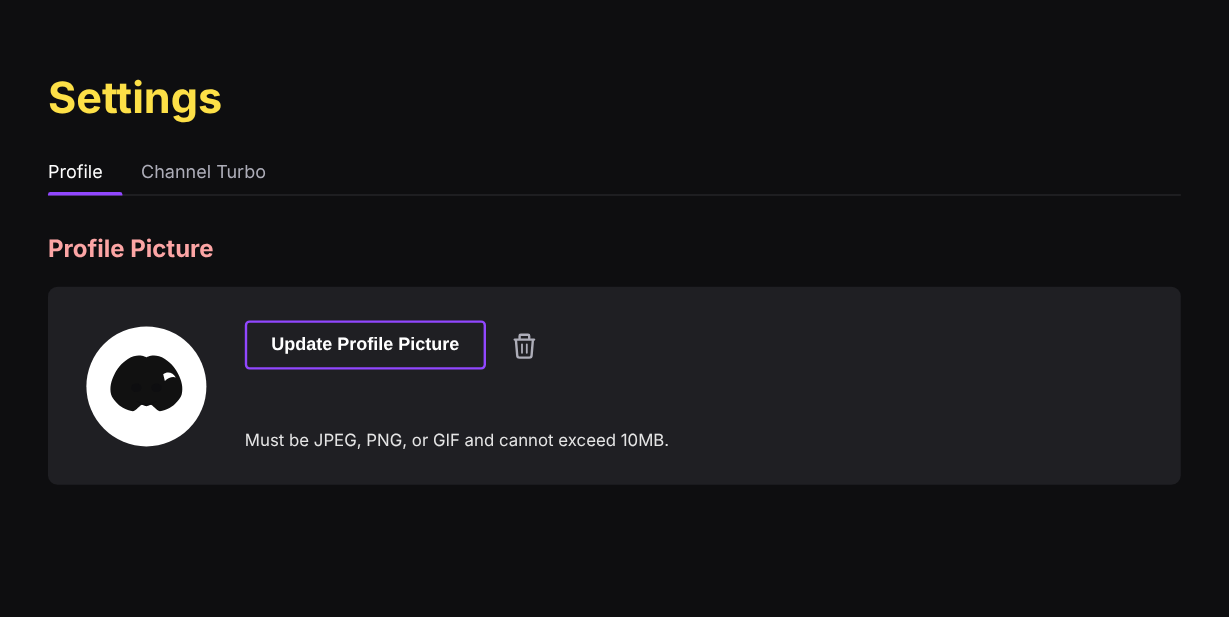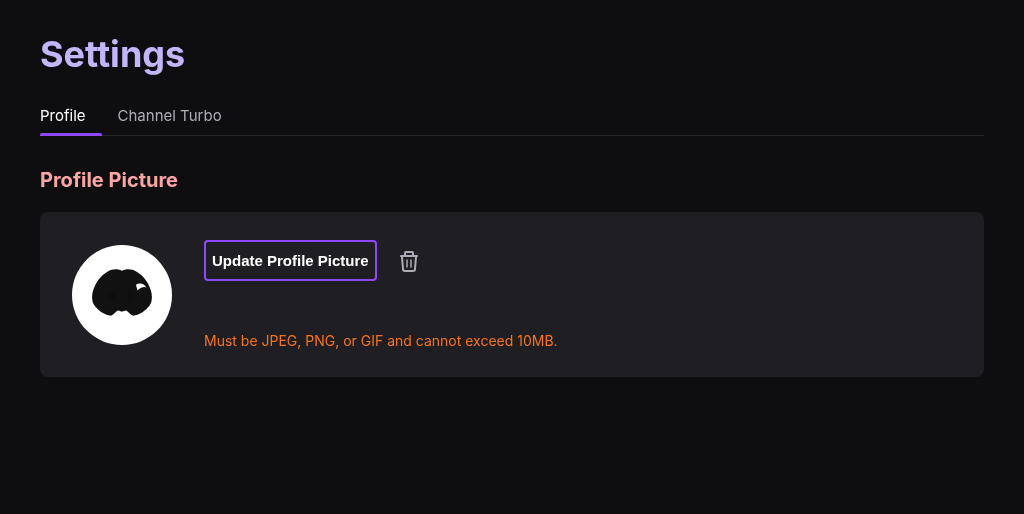--- a/index.html
+++ b/index.html
@@ -17,22 +17,23 @@
       overflow: hidden;
     }
 
     .page-container {
       padding: 32px 40px 0 40px;
     }
 
     .page-title {
       font-size: 36px;
       font-weight: 700;
-      color: #c4b5fd;
+      color: #fde047;
       margin-bottom: 20px;
+      margin-top: 27px;
     }
 
     .nav-tabs {
       display: flex;
       gap: 0;
       border-bottom: 1px solid #2a2a2d;
       margin-bottom: 32px;
     }
 
     .nav-tab {
@@ -108,21 +109,21 @@
       gap: 12px;
     }
 
     .actions-row {
       display: flex;
       align-items: center;
       gap: 16px;
     }
 
     .update-picture-btn {
-      padding: 10px 6px;
+      padding: 10px 20px;
       background-color: transparent;
       border: 2px solid #9147ff;
       border-radius: 4px;
       color: #ffffff;
       font-size: 15px;
       font-weight: 700;
       cursor: pointer;
     }
 
     .delete-icon-btn {
@@ -136,21 +137,21 @@
       padding: 4px;
     }
 
     .delete-icon-btn svg {
       width: 24px;
       height: 24px;
     }
 
     .file-hint {
       font-size: 14px;
-      color: #f97316;
+      color: #e5e5e5;
       margin-top: 39px;
     }
   </style>
 </head>
 <body>
 
 <div class="page-container">
   <h1 class="page-title">Settings</h1>
 
   <nav class="nav-tabs">

